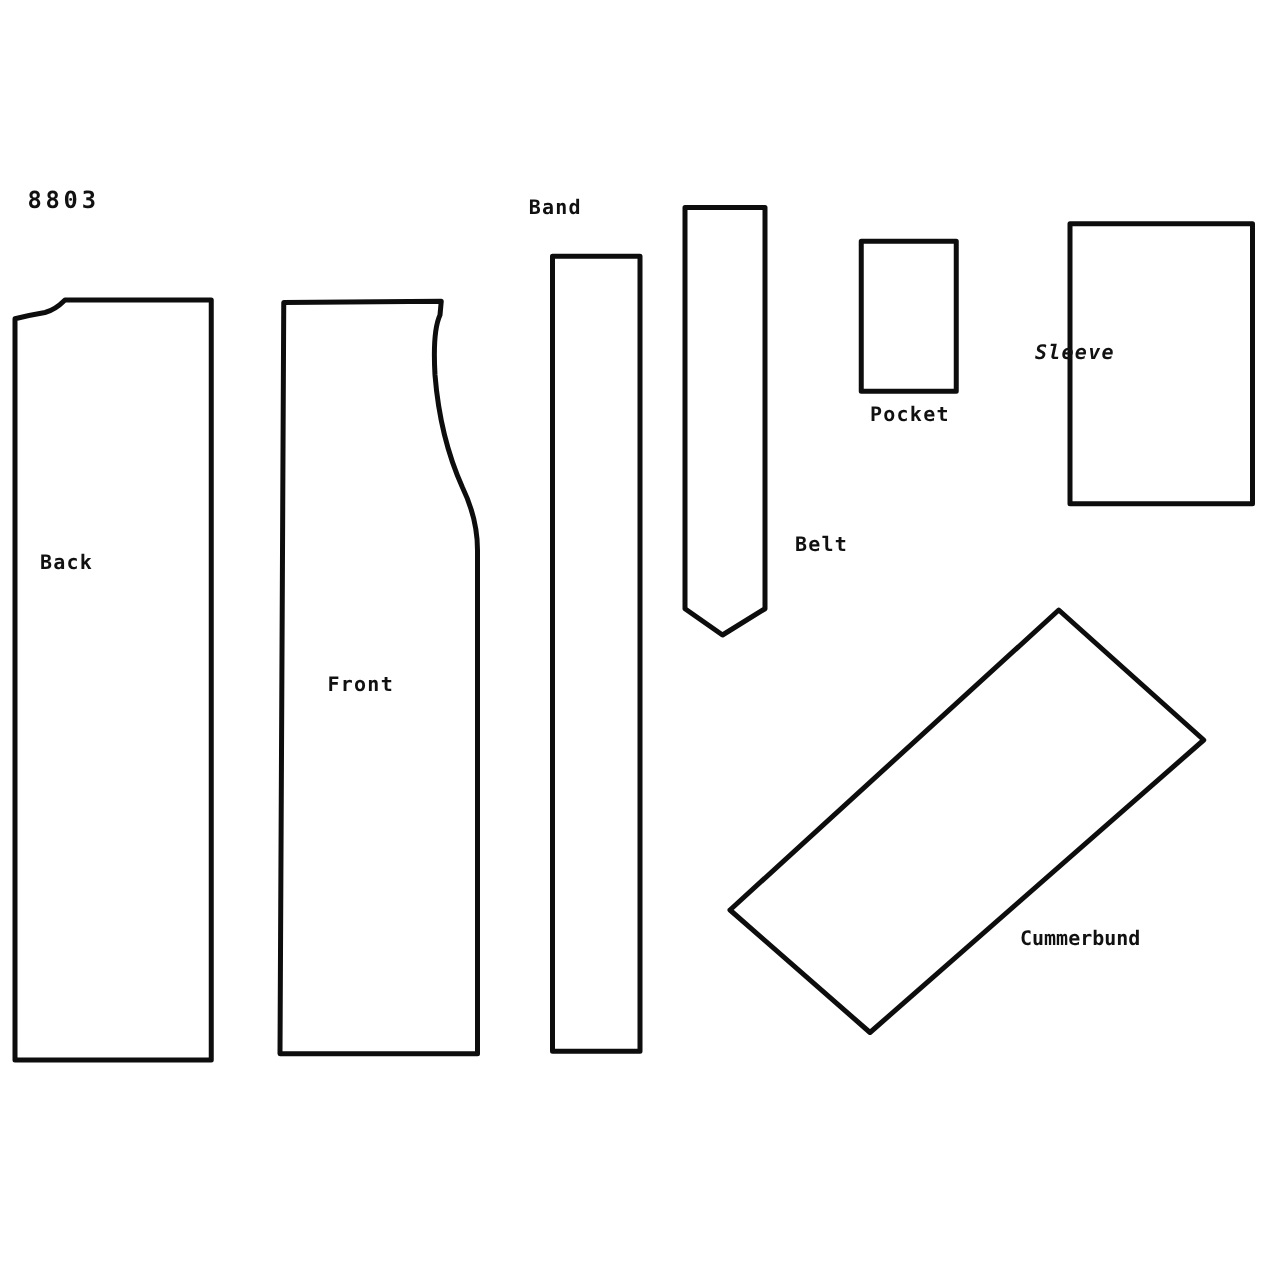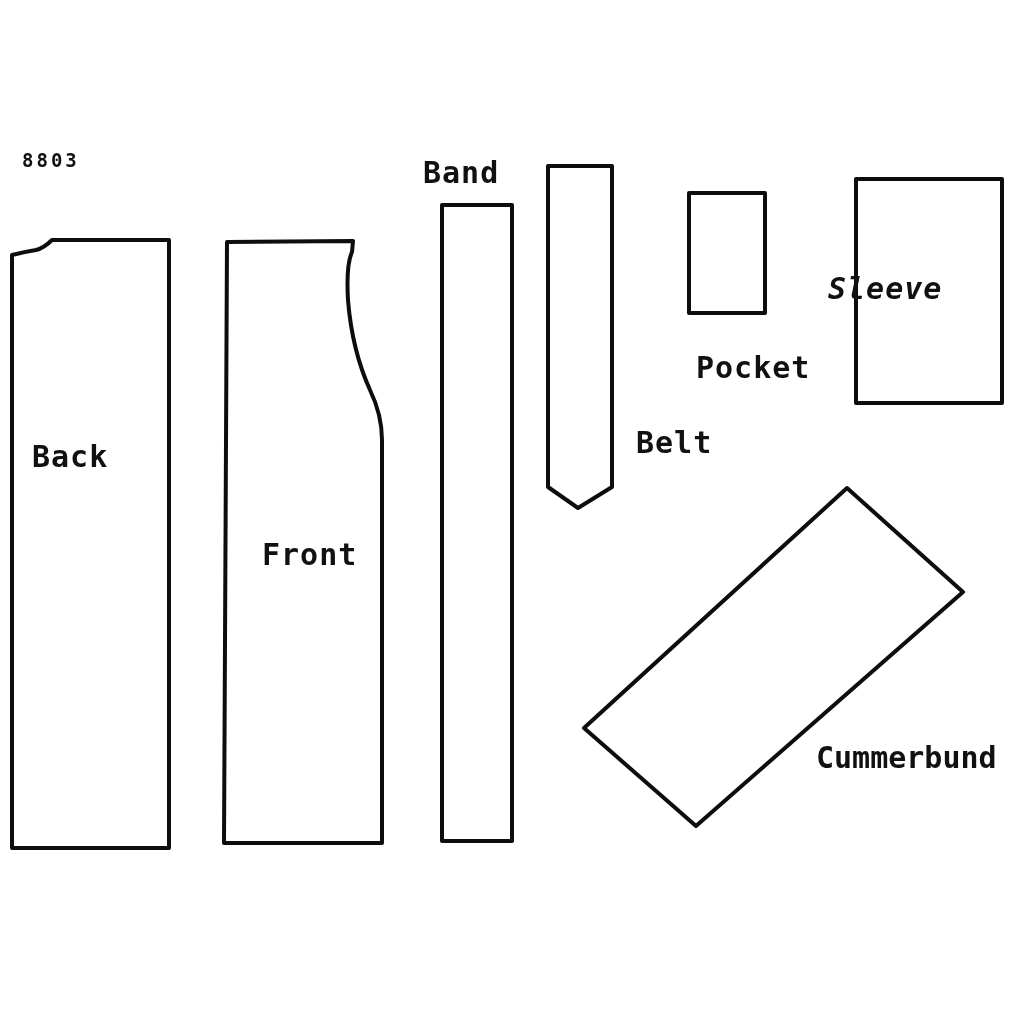--- a/index.html
+++ b/index.html
@@ -26,21 +26,21 @@
       fill: #ffffff;
       stroke: #0d0d0d;
       stroke-width: 4;
       stroke-linejoin: round;
       stroke-linecap: round;
     }
     .label {
       position: absolute;
       font-family: "DejaVu Sans Mono", "Liberation Mono", monospace;
       font-weight: bold;
-      font-size: 30px;
+      font-size: 16px;
       line-height: 1;
       letter-spacing: 1px;
       white-space: nowrap;
       color: #111111;
     }
     .pattern-number {
       font-size: 19px;
       letter-spacing: 3px;
     }
   </style>
@@ -67,17 +67,17 @@
 <div class="label pattern-number" style="left:22px; top:151px;">8803</div>
 
 <div class="label" style="left:32px; top:442px;text-align:right;">Back</div>
 
 <div class="label" style="left:262px; top:540px;">Front</div>
 
 <div class="label" style="left:423px; top:158px;">Band</div>
 
 <div class="label" style="left:636px; top:428px;">Belt</div>
 
-<div class="label" style="left:696px; top:324px;margin-top:29px;">Pocket</div>
+<div class="label" style="left:696px; top:324px;">Pocket</div>
 
 <div class="label" style="left:828px; top:274px;font-style:italic;">Sleeve</div>
 
 <div class="label" style="left:816px; top:743px; letter-spacing:0px;">Cummerbund</div>
 
 </body></html>

